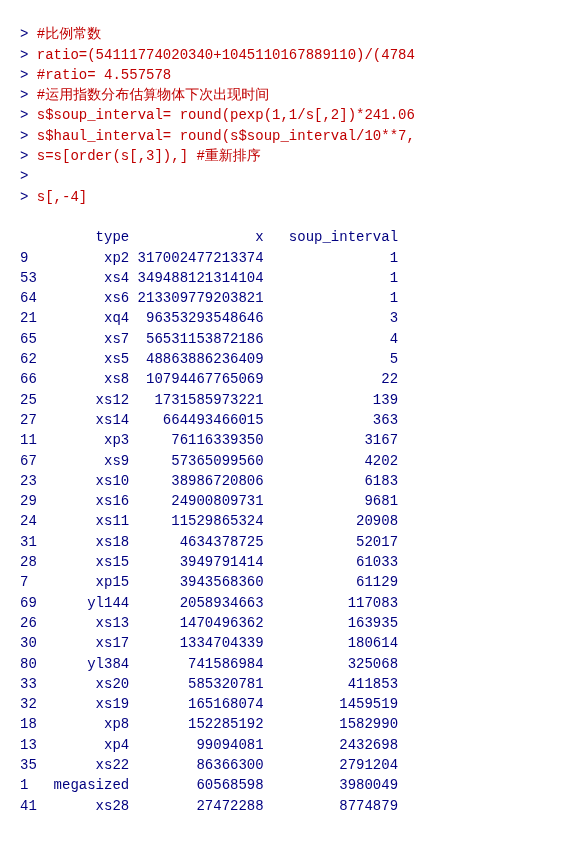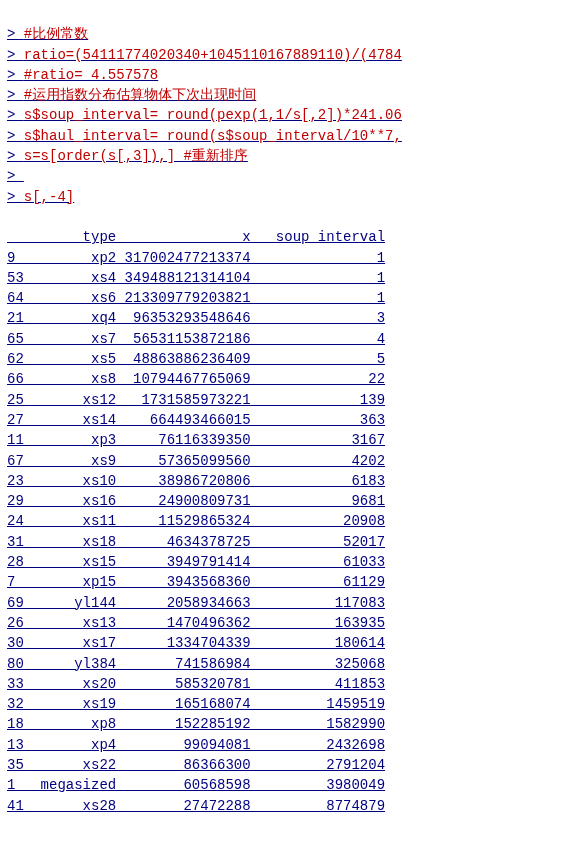--- a/index.html
+++ b/index.html
@@ -5,24 +5,23 @@
   html, body {
     margin: 0;
     padding: 0;
     background: #ffffff;
     font-family: "Courier New", Consolas, monospace;
     font-size: 14px;
     line-height: 1.45;
     color: #000080;
   }
   .console {
-    padding: 4px 7px;
+    padding: 4px 20px;
     white-space: pre;
     overflow: hidden;
-    text-decoration: underline;
   }
   .prompt {
     color: #000080;
   }
   .input {
     color: #c00000;
   }
 </style>
 </head>
 <body>

